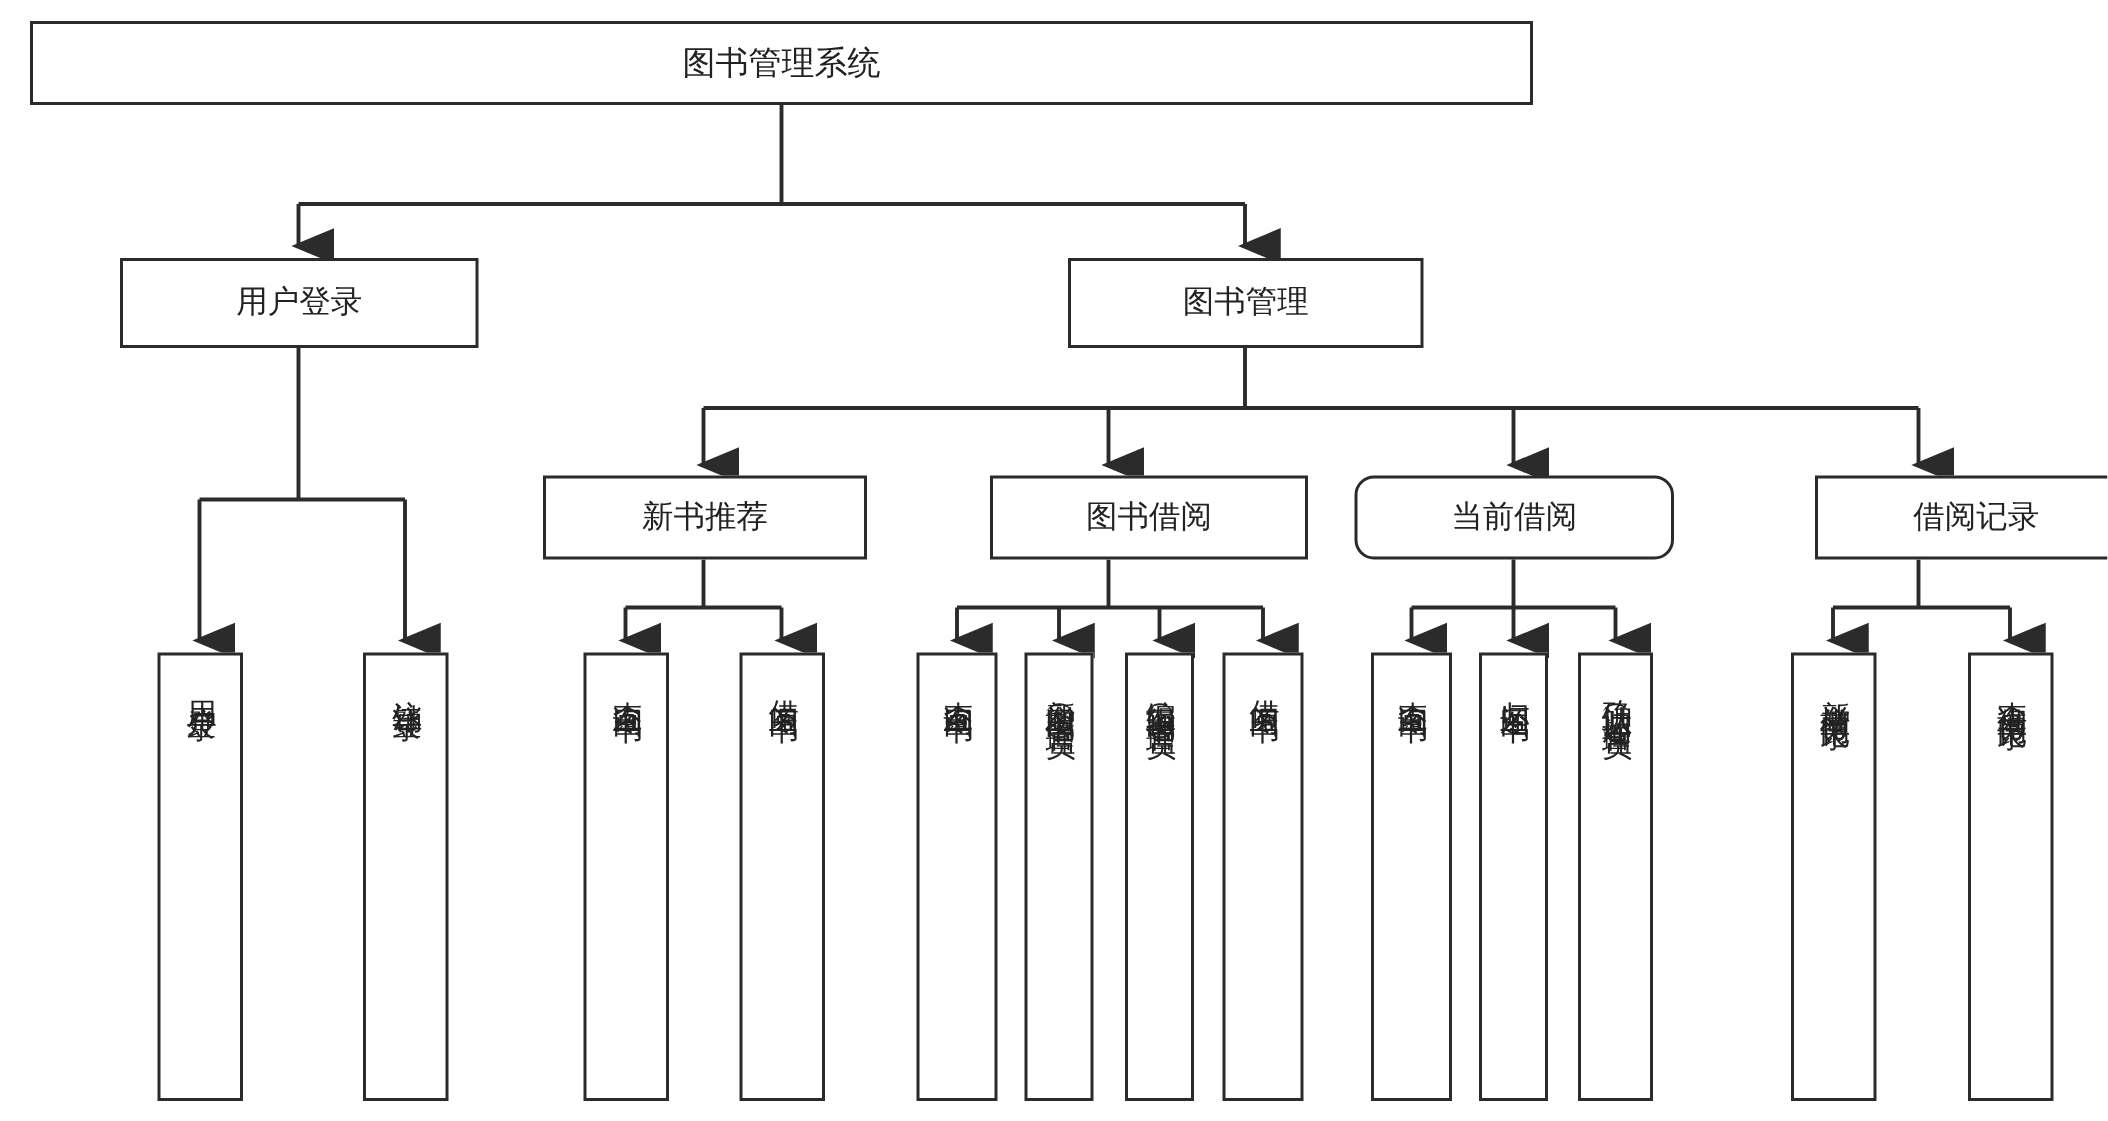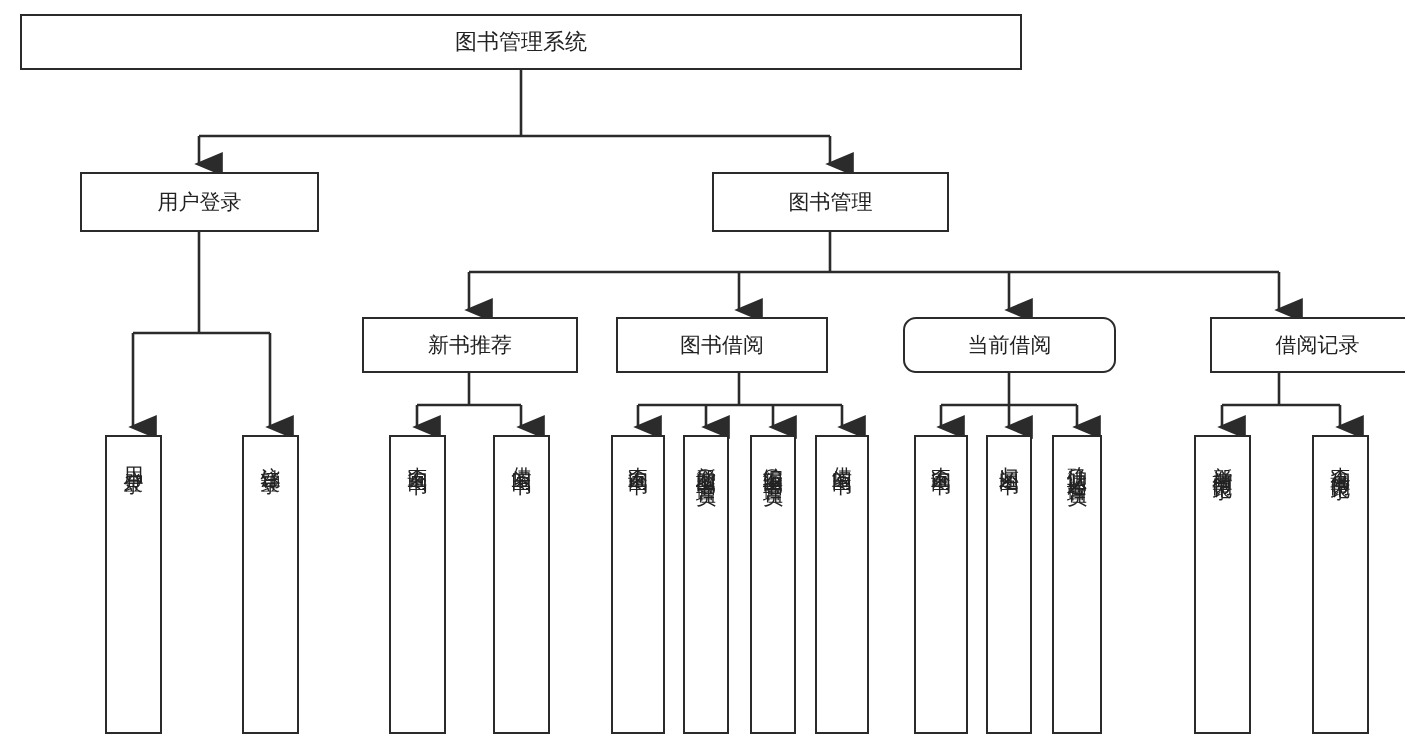--- a/index.html
+++ b/index.html
@@ -139,21 +139,21 @@
   <div class="node h" style="left:80px; top:172px; width:239px; height:60px;">
     <span class="node-label">用户登录</span>
   </div>
   <div class="node h" style="left:362px; top:317px; width:216px; height:56px;">
     <span class="node-label">新书推荐</span>
   </div>
 
   <div class="node h" style="left:712px; top:172px; width:237px; height:60px;">
     <span class="node-label">图书管理</span>
   </div>
-  <div class="node h" style="left:616px; top:317px; width:212px; height:56px;">
+  <div class="node h" style="left:660px; top:317px; width:212px; height:56px;">
     <span class="node-label">图书借阅</span>
   </div>
   <div class="node h" style="left:903px; top:317px; width:213px; height:56px;border-radius:13px;">
     <span class="node-label">当前借阅</span>
   </div>
   <div class="node h" style="left:1172px; top:317px; width:215px; height:56px;margin-left:38px;">
     <span class="node-label">借阅记录</span>
   </div>
 
   <div class="node v" style="left:105px; top:435px; width:57px; height:299px;">

